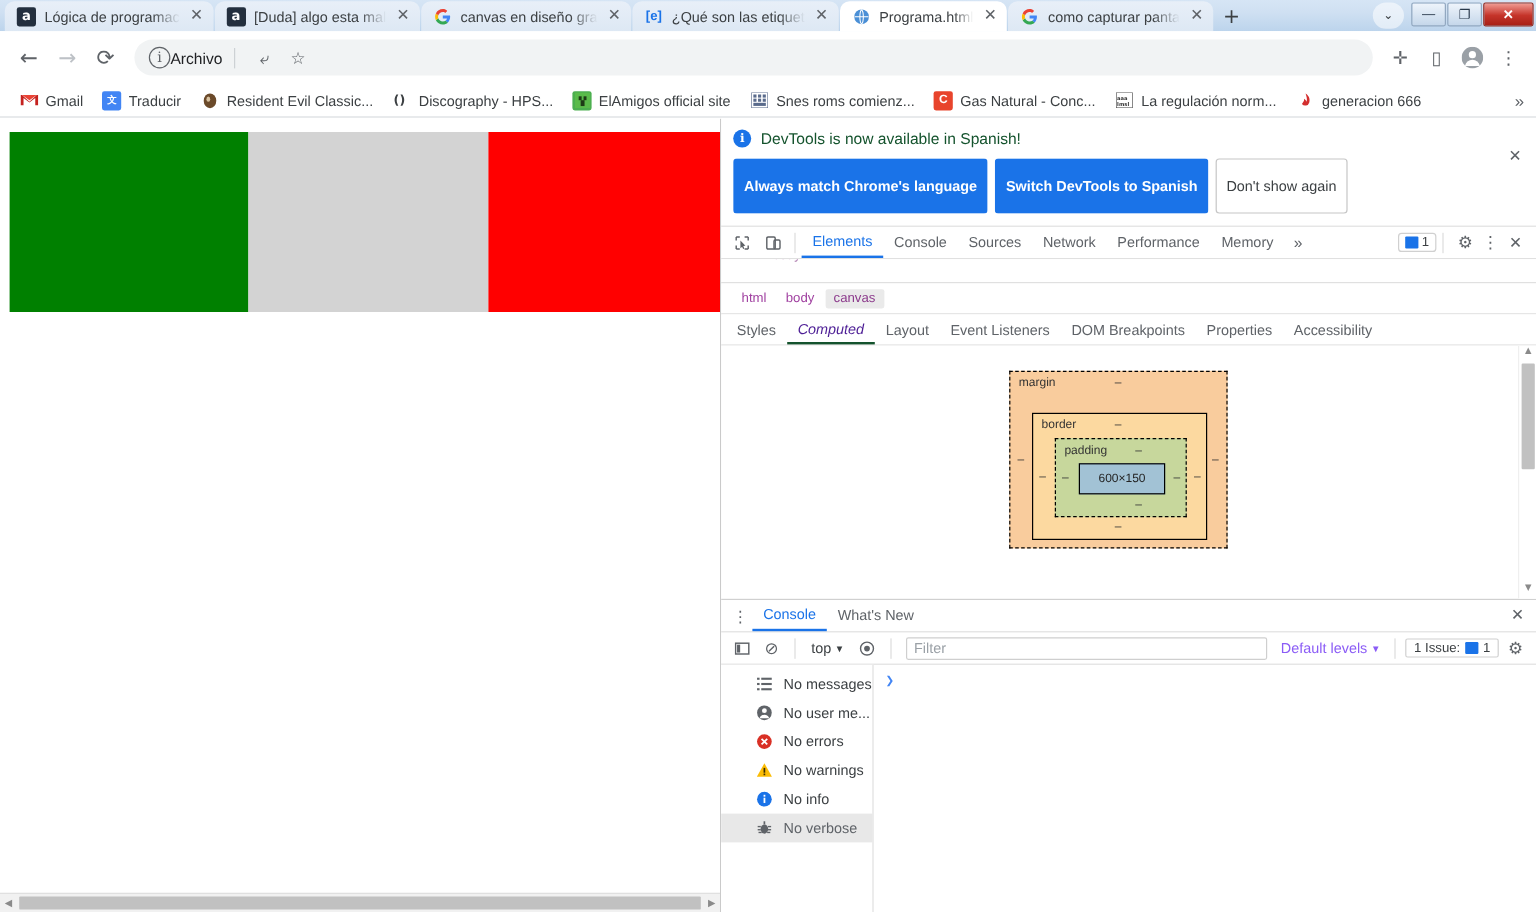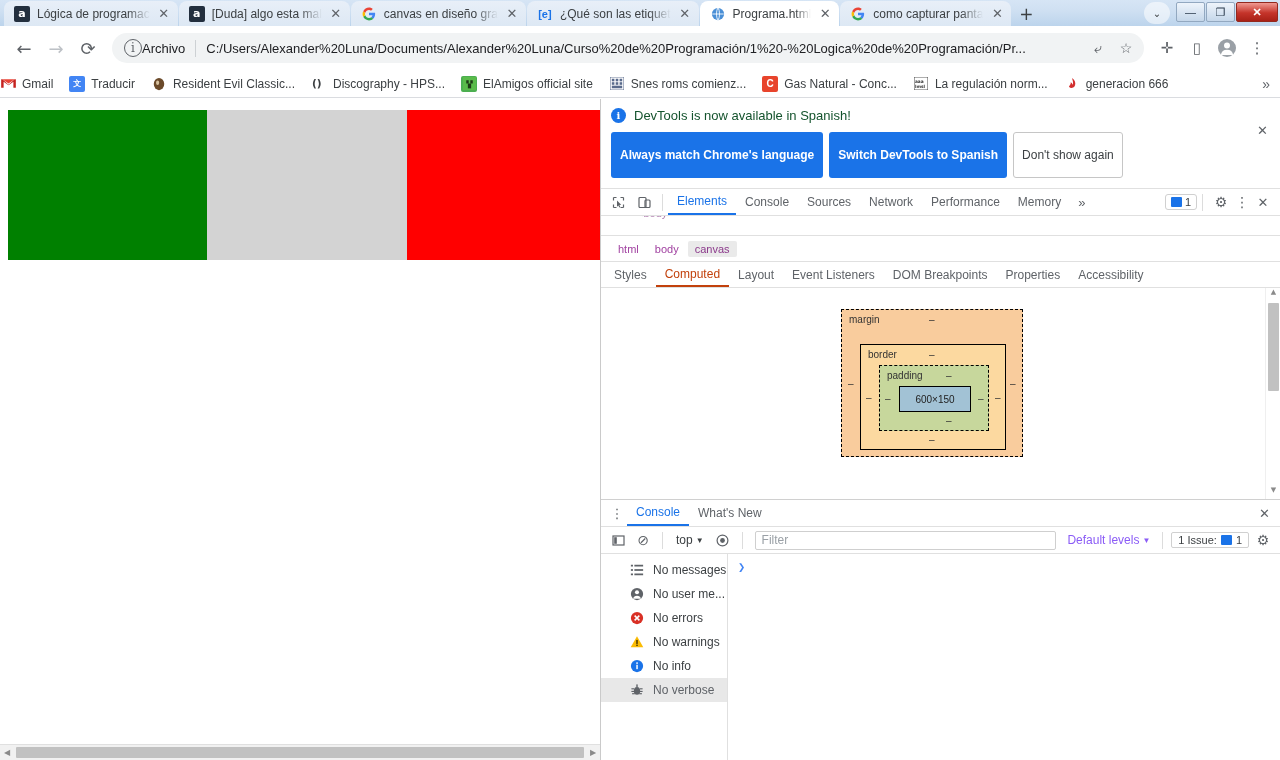--- a/index.html
+++ b/index.html
@@ -113,21 +113,21 @@
     display:flex;align-items:center;justify-content:center;color:#5f6368;font-size:14px;
   }
   .tbicon {
     width:30px;height:30px;border-radius:50%;flex:none;
     display:flex;align-items:center;justify-content:center;color:#5f6368;font-size:15px;
   }
 
   
   .bookmarks {
     position:absolute; left:0; top:70px; width:1280px; height:28px;
-    background:#fff; display:flex; align-items:center; padding:0 0;
+    background:#fff; display:flex; align-items:center; padding:0 16px;
     border-bottom:1px solid #dadce0;
   }
   .bm { display:flex; align-items:center; margin-right:16px; white-space:nowrap; }
   .bm .bico {
     width:16px;height:16px;margin-right:6px;flex:none;border-radius:2px;
     display:flex;align-items:center;justify-content:center;font-size:9px;font-weight:bold;color:#fff;
   }
   .bm .blab { font-size:12px; color:#3c4043; }
   .bm-overflow { position:absolute; right:10px; color:#5f6368; font-size:14px; }
 
@@ -213,21 +213,21 @@
   .crumb.sel { background:#eaeaea; color:#8c3a8c; }
 
   .dt-subtabs {
     height:26px; display:flex; align-items:center; padding-left:4px;
     border-bottom:1px solid #e0e0e0; background:#fff;
   }
   .sub {
     padding:0 9px; height:25px; display:flex; align-items:center;
     font-size:12px; color:#5f6368; white-space:nowrap;
   }
-  .sub.active { color:#c2410c; border-bottom:2px solid #c2410c; }
+  .sub.active { color:#4c1d95; border-bottom:2px solid #14532d;font-style:italic; }
 
   .dt-computed {
     position:relative; height:212px; background:#fff; overflow:hidden;
     border-bottom:1px solid #d0d0d0;
   }
   
   .boxmodel { position:absolute; left:240px; top:21px; }
   .bm-layer {
     position:relative; font-size:10px; color:#333;
     font-family:"Liberation Sans", sans-serif;
@@ -383,21 +383,20 @@
 </div>
 
 <div class="toolbar">
   <div class="navbtn">←</div>
   <div class="navbtn dim">→</div>
   <div class="navbtn">⟳</div>
   <div class="omnibox">
     <div class="info">i</div>
     <div class="scheme">Archivo</div>
     <div class="divider"></div>
-    <div class="url" title="C:/Users/Alexander%20Luna/Documents/Alexander%20Luna/Curso%20de%20Programación/1%20-%20Logica%20de%20Programación/Pr...">C:/Users/Alexander%20Luna/Documents/Alexander%20Luna/Curso%20de%20Programación/1%20-%20Logica%20de%20Programación/Pr...</div>
     <div class="oicon">⤶</div>
     <div class="oicon">☆</div>
   </div>
   <div class="tbicon">✛</div>
   <div class="tbicon">▯</div>
   <div class="tbicon">
     <svg width="18" height="18" viewBox="0 0 18 18" aria-hidden="true">
         <circle cx="9" cy="9" r="9" fill="#9aa0a6"></circle>
         <circle cx="9" cy="6.6" r="3" fill="#fff"></circle>
         <path d="M2.8 16a6.3 6.3 0 0 1 12.4 0z" fill="#fff"></path>

